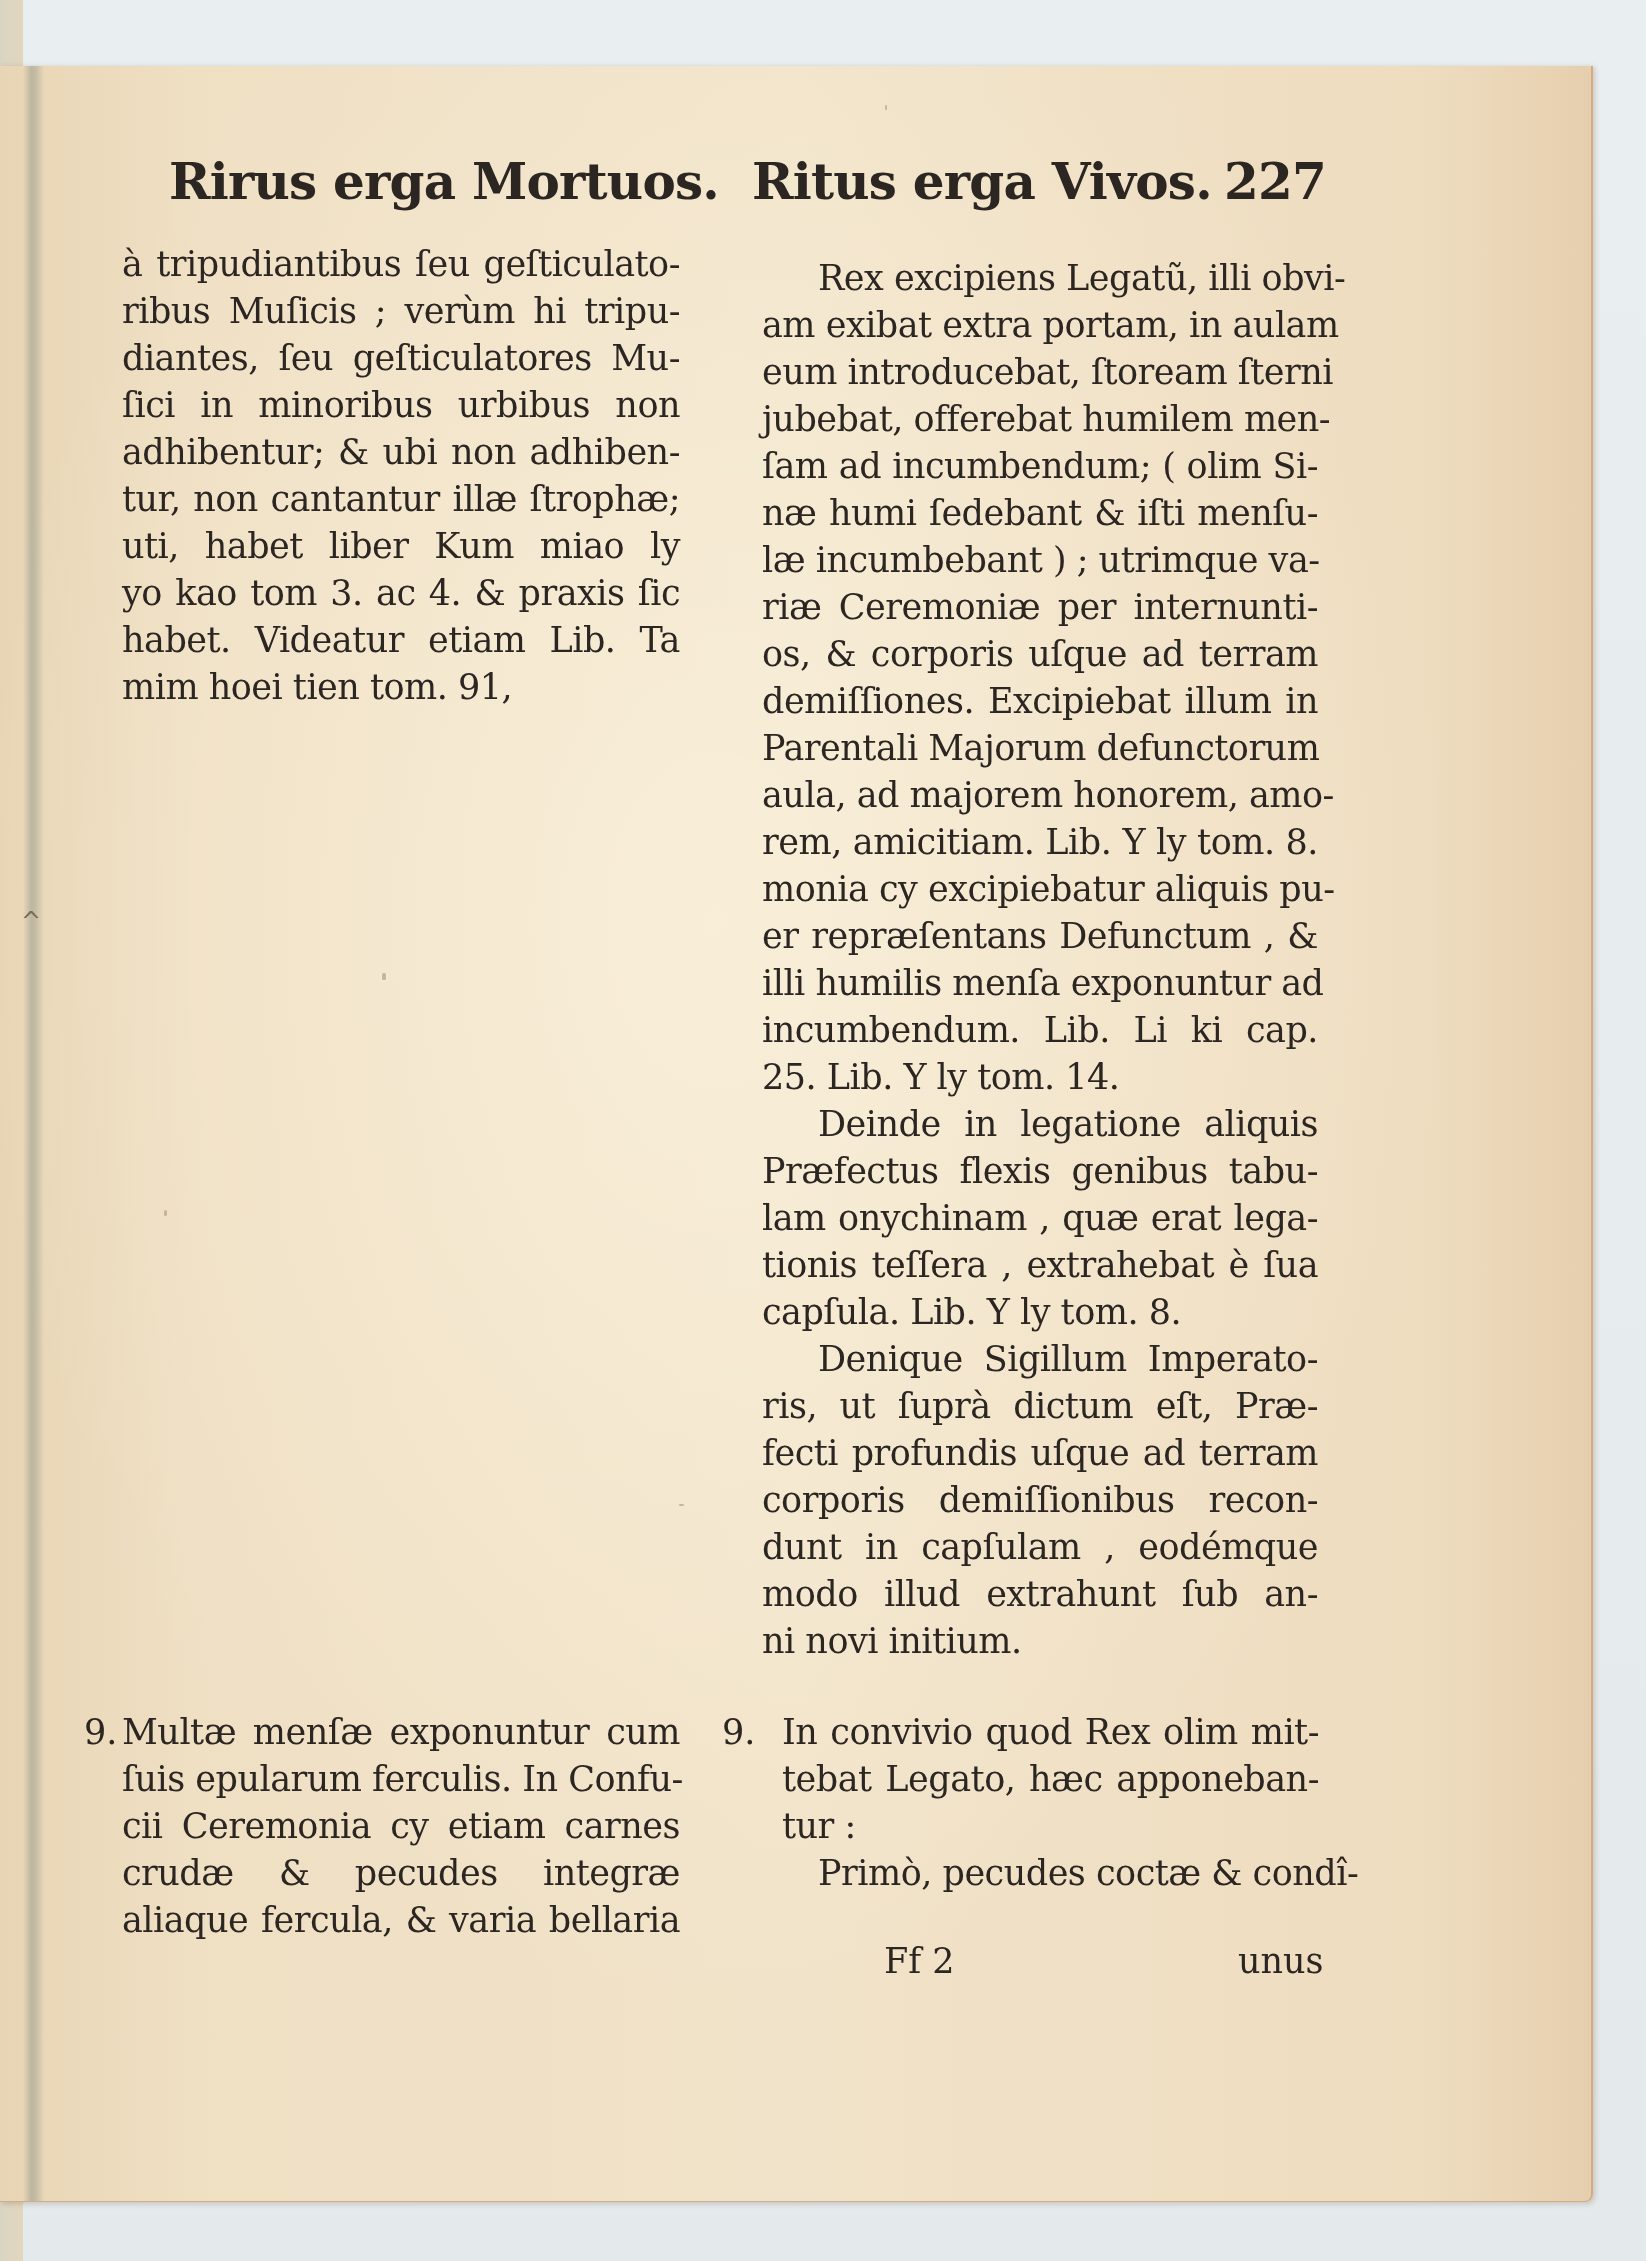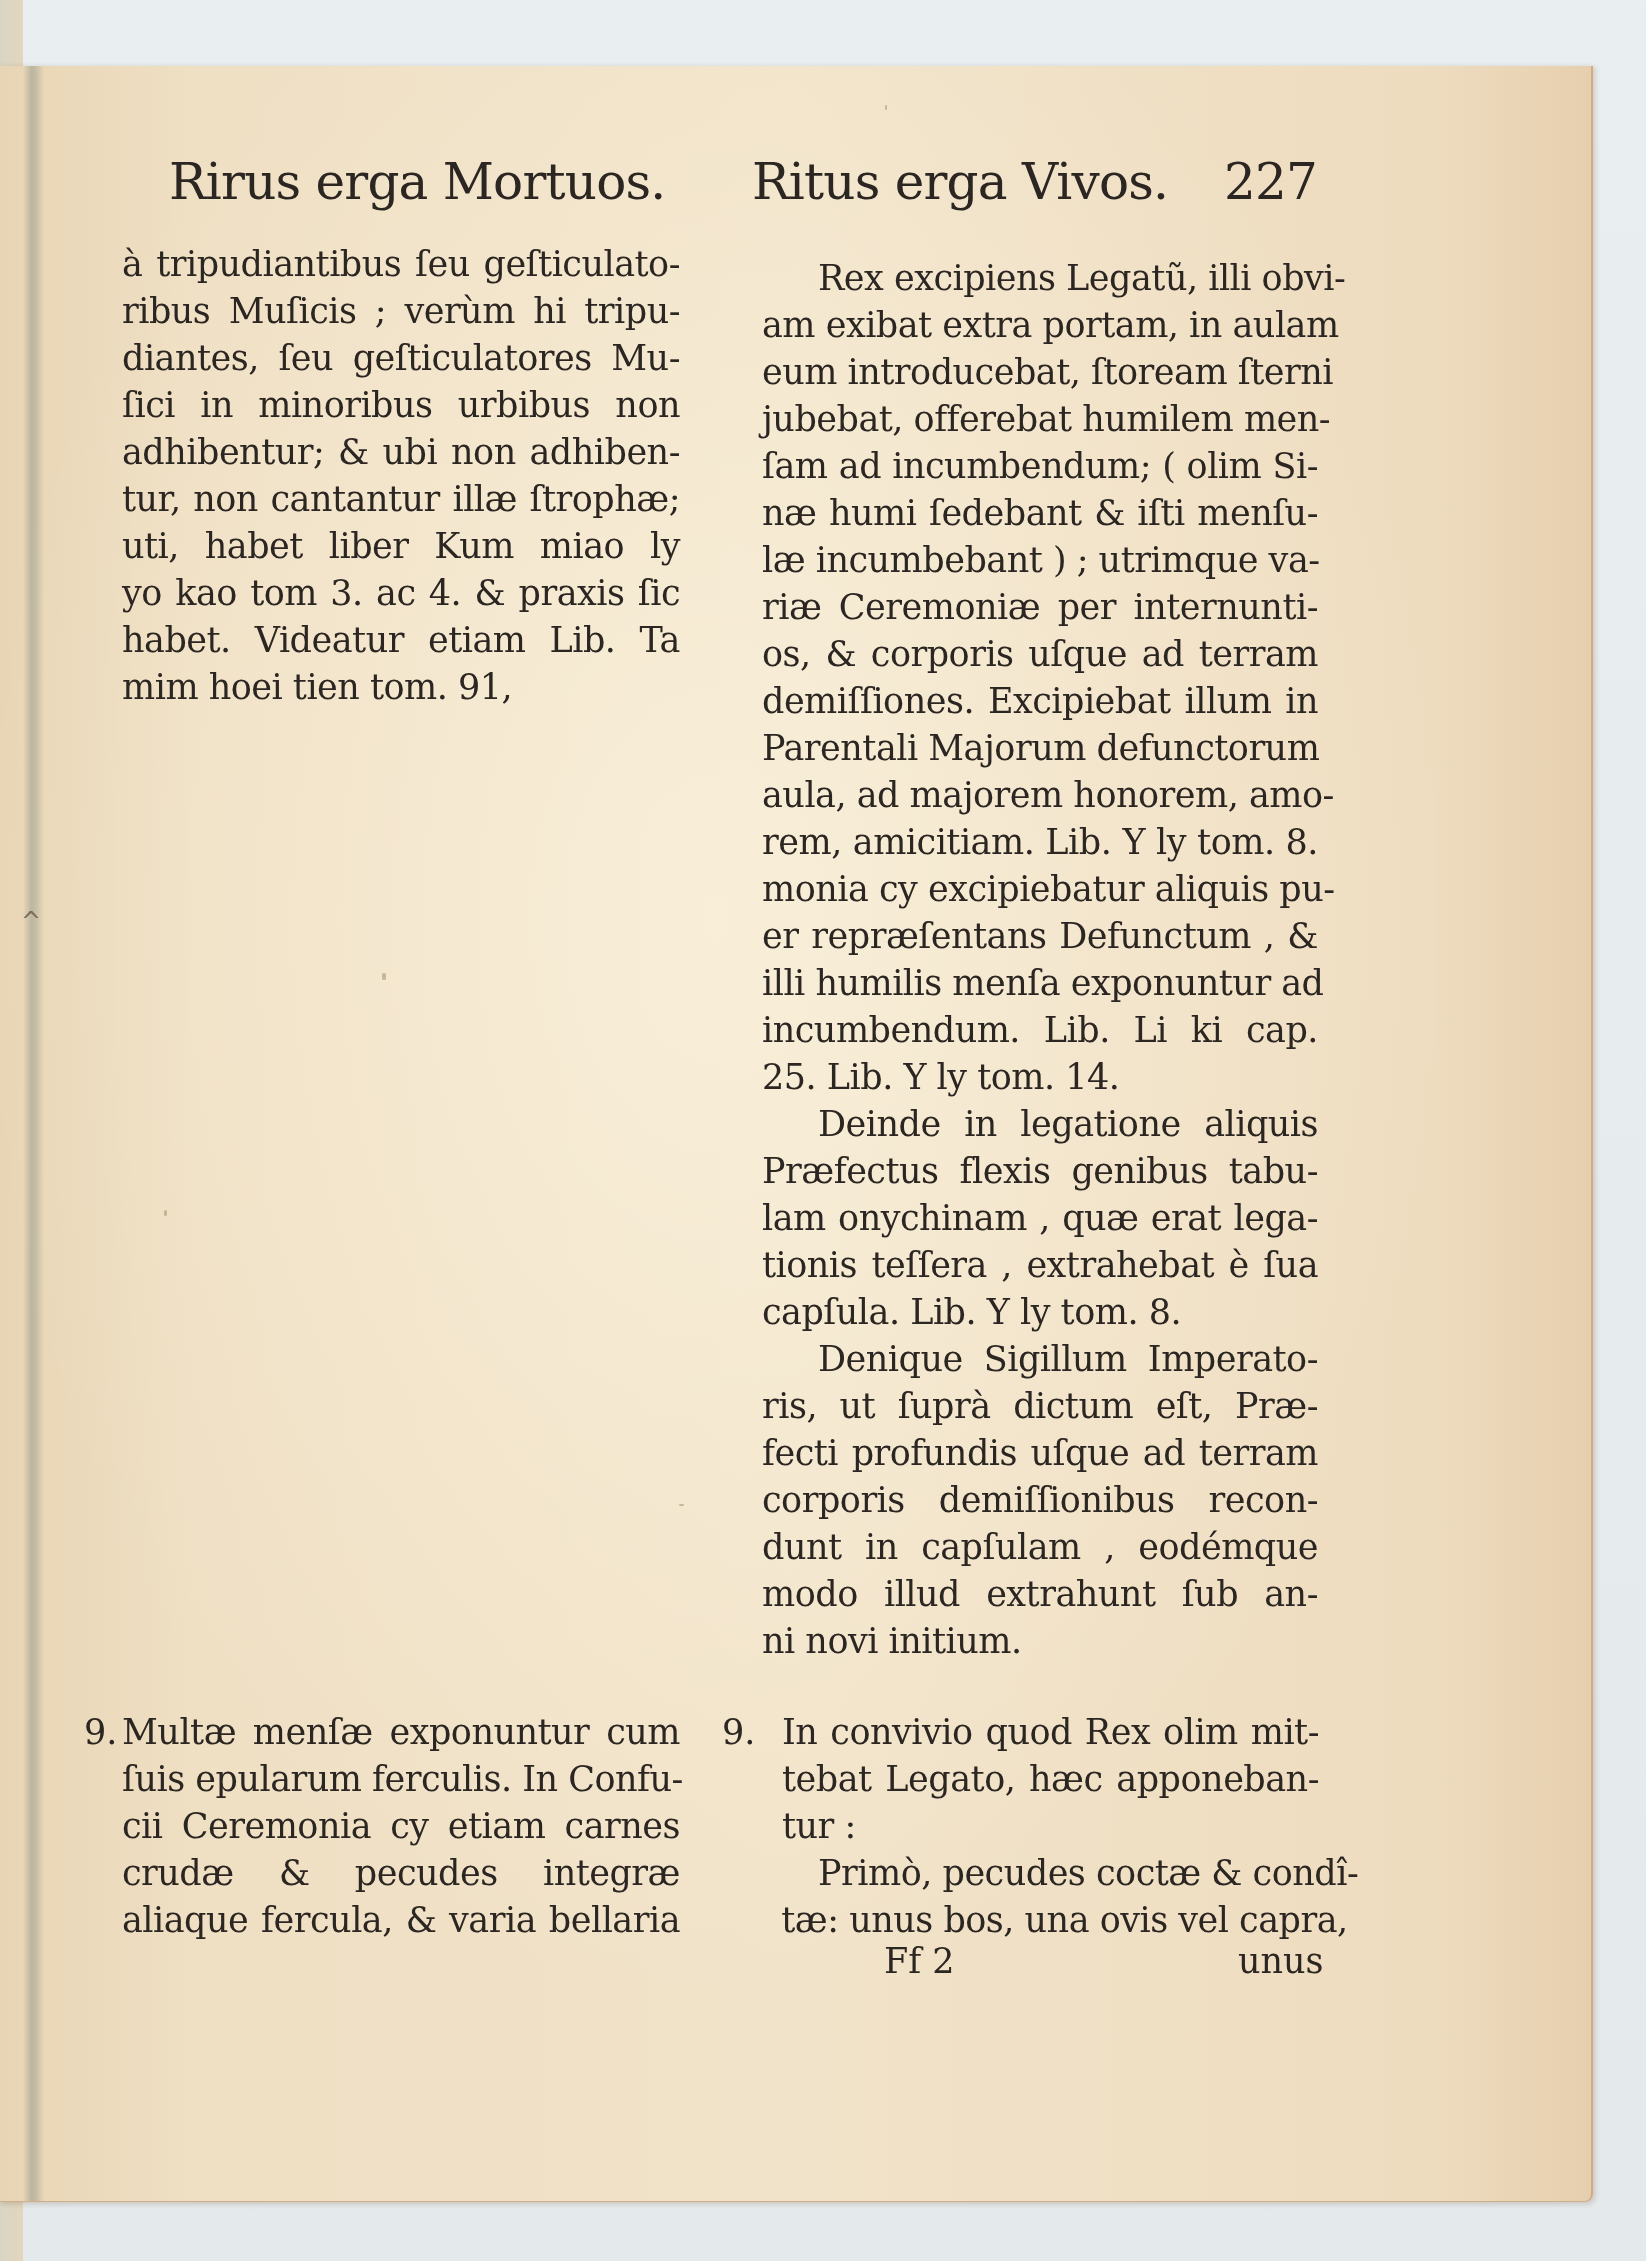--- a/index.html
+++ b/index.html
@@ -31,21 +31,21 @@
     background:linear-gradient(90deg,#d9d5c4,#e3d6bd);
   }
   .gutter-mark {
     position:absolute; left:21px; width:17.7px; height:9.6px;
     color:#7d6a55; font-size:24px; line-height:9.6px;
     font-family:"DejaVu Sans", sans-serif;
   }
   .ink { color:#2c2622; }
   .running-head {
     position:absolute; top:150px; font-size:50px; line-height:64px;
-    letter-spacing:-0.8px; white-space:nowrap;
+    letter-spacing:-0.8px; white-space:nowrap;font-weight:bold;
   }
   .col {
     position:absolute; font-size:35px; line-height:47px;
     letter-spacing:-0.5px;
   }
   .line {
     display:block; white-space:nowrap; height:47px;
     text-align:justify; text-align-last:justify;
   }
   .line.last { text-align-last:left; }
@@ -135,18 +135,17 @@
 </div>
 
 <div class="para-num ink" style="left:722px;top:1709px;">9.</div>
 <div class="col ink" style="left:782px;top:1709px;width:537px;">
   <span class="line">In convivio quod Rex olim mit-</span>
   <span class="line">tebat Legato, hæc apponeban-</span>
   <span class="line last">tur :</span>
 </div>
 <div class="col ink" style="left:762px;top:1850px;width:556px;">
   <span class="line indent">Primò, pecudes coctæ &amp; condî-</span>
-  <span class="line" style="padding-left:19.3px;">tæ: unus bos, una ovis vel capra,</span>
 </div>
 
 <div class="foot ink" style="left:856px;top:1938px;margin-left:28px;">Ff 2</div>
 <div class="foot ink" style="left:1238px;top:1938px;">unus</div>
 
 
 </body></html>

